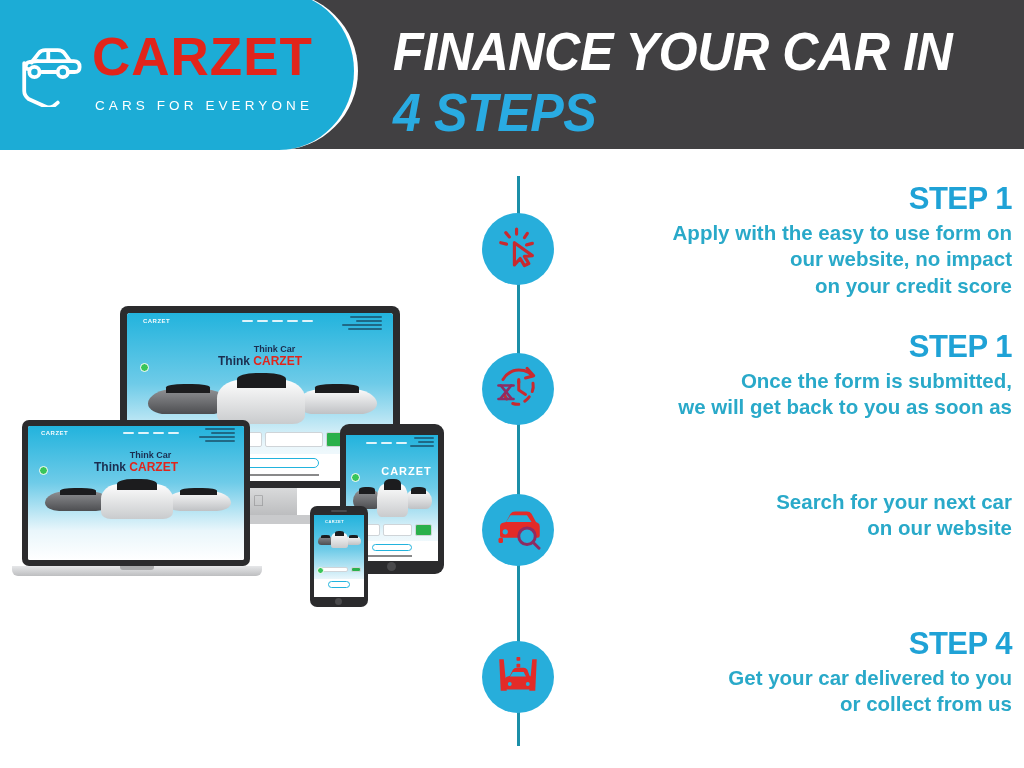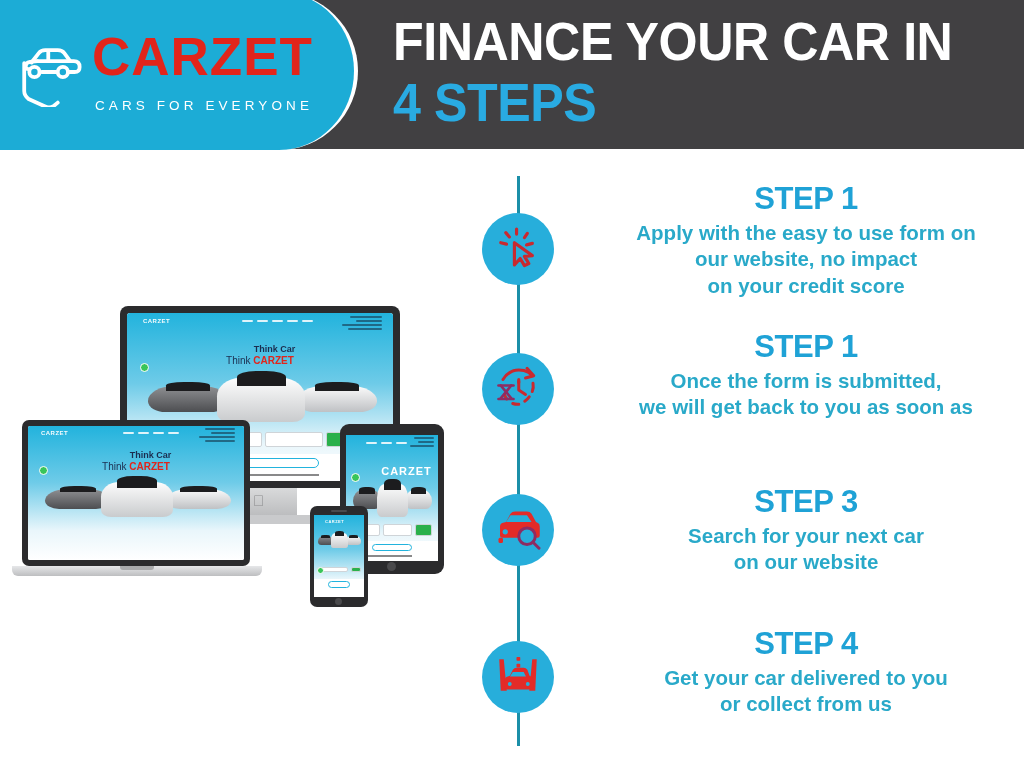--- a/index.html
+++ b/index.html
@@ -34,21 +34,21 @@
     font-family: "Liberation Sans", sans-serif;
     font-weight: bold; font-size: 53px; letter-spacing: 1px;
     color: #E1251B; line-height: 0.98;
   }
   .logo-tag {
     font-family: "Liberation Sans", sans-serif;
     font-size: 13.5px; letter-spacing: 4.1px; color: #ffffff;
     margin-top: 15px; margin-left: 3px; font-weight: 400;
   }
   .head-text {
-    position: absolute; left: 393px; top: 14px; width: 620px;
+    position: absolute; left: 393px; top: 24px; width: 620px; font-style: italic;
   }
   .head-l1, .head-l2 {
     font-family: "Liberation Sans Narrow", "Liberation Sans", sans-serif;
     font-weight: bold;
     font-size: 54px;
     letter-spacing: -0.5px;
     line-height: 1.02;
     transform: scaleX(0.93);
     transform-origin: left center;
     white-space: nowrap;
@@ -121,21 +121,21 @@
     font-size:6px; letter-spacing:0.5px; white-space:nowrap; opacity:.95;
   }
   .site-nav {
     position:absolute; right:30%; top:20%; display:flex; gap:4px;
   }
   .site-nav span { display:block; width:11px; height:2px; background:rgba(255,255,255,.85); border-radius:1px; }
   .site-contact { position:absolute; right:4%; top:8%; text-align:right; }
   .site-contact span { display:block; height:2px; background:#1b4f68; opacity:.75; margin-bottom:2px; border-radius:1px; margin-left:auto;}
   .site-hero { text-align:center; margin-top:-2%; }
   .hero-l1 { font-size:9px; font-weight:bold; color:#1b2d4f; line-height:1.1;padding-left:29px; }
-  .hero-l2 { font-size:10px; font-weight:normal; color:#1b2d4f; line-height:1.1; }
+  .hero-l2 { font-size:12px; font-weight:bold; color:#1b2d4f; line-height:1.1; }
   .hero-l2 b { color:#E1251B; }
   .cars { position:relative; height:42%; margin-top:2%; }
   .car {
     position:absolute; border-radius: 34% 34% 22% 22% / 58% 58% 42% 42%;
   }
   .car.dark  { left:8%;  top:22%; width:30%; height:36%; background:linear-gradient(180deg,#8f9093,#4d4e51); }
   .car.white { left:34%; top:10%; width:33%; height:62%; background:linear-gradient(180deg,#fdfdfd,#c9cbcd);
                border-radius: 26% 26% 14% 14% / 42% 42% 20% 20%; }
   .car.silver{ left:64%; top:22%; width:30%; height:36%; background:linear-gradient(180deg,#fbfbfb,#bfc1c4); }
   .car-roof {
@@ -173,21 +173,21 @@
     position: absolute; width: 72px; height: 72px; border-radius: 50%;
     background: #27AEDB; left: 482px;
     display: flex; align-items: center; justify-content: center;
   }
   .step-icon.s1 { top: 213px; }
   .step-icon.s2 { top: 353px; }
   .step-icon.s3 { top: 494px; }
   .step-icon.s4 { top: 641px; }
 
   
-  .step-block { position: absolute; left: 600px; width: 412px; text-align: center; }
+  .step-block { position: absolute; left: 600px; width: 412px; text-align: right; }
   .step-block.b1 { top: 182px; }
   .step-block.b2 { top: 330px; }
   .step-block.b3 { top: 485px; }
   .step-block.b4 { top: 627px; }
   .step-title {
     font-family: "Liberation Sans", sans-serif;
     font-weight: bold; font-size: 31px; color: #1FA2D6;
     letter-spacing: -0.5px; line-height: 1.1;
   }
   .step-body {
@@ -496,21 +496,20 @@
 
   <div class="step-block b2">
     <div class="step-title">STEP 1</div>
     <div class="step-body">
       <div>Once the form is submitted,</div>
       <div>we will get back to you as soon as</div>
     </div>
   </div>
 
   <div class="step-block b3">
-    <div class="step-title">STEP 3</div>
     <div class="step-body">
       <div>Search for your next car</div>
       <div>on our website</div>
     </div>
   </div>
 
   <div class="step-block b4">
     <div class="step-title">STEP 4</div>
     <div class="step-body">
       <div>Get your car delivered to you</div>

